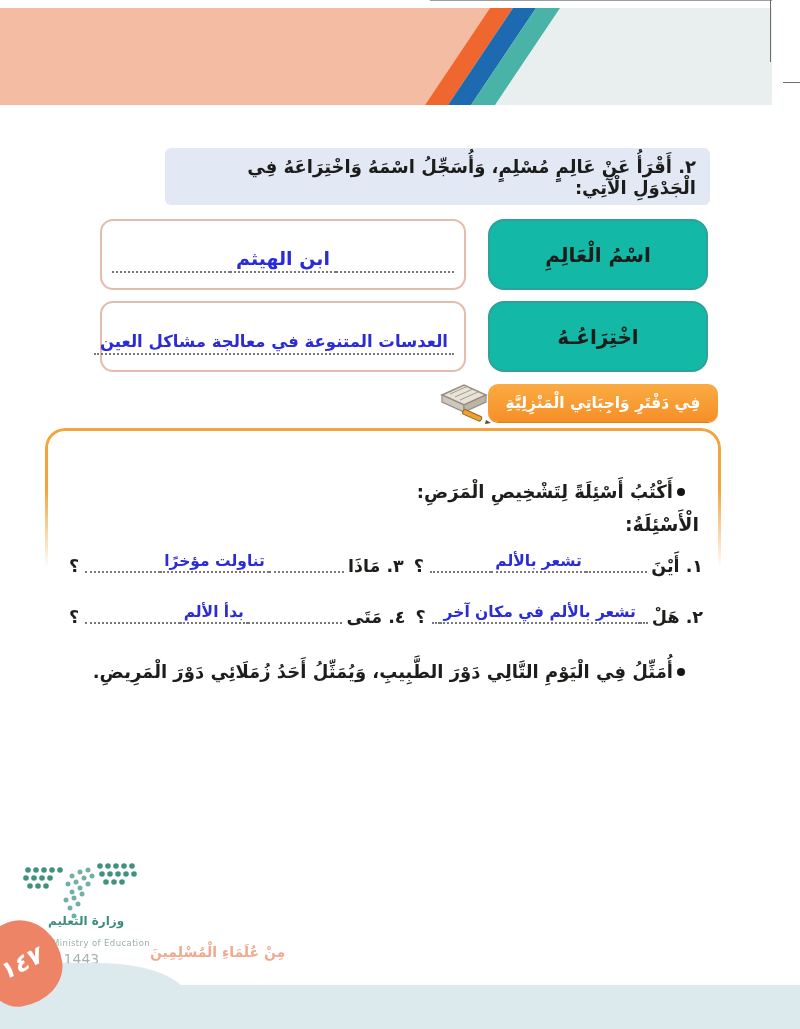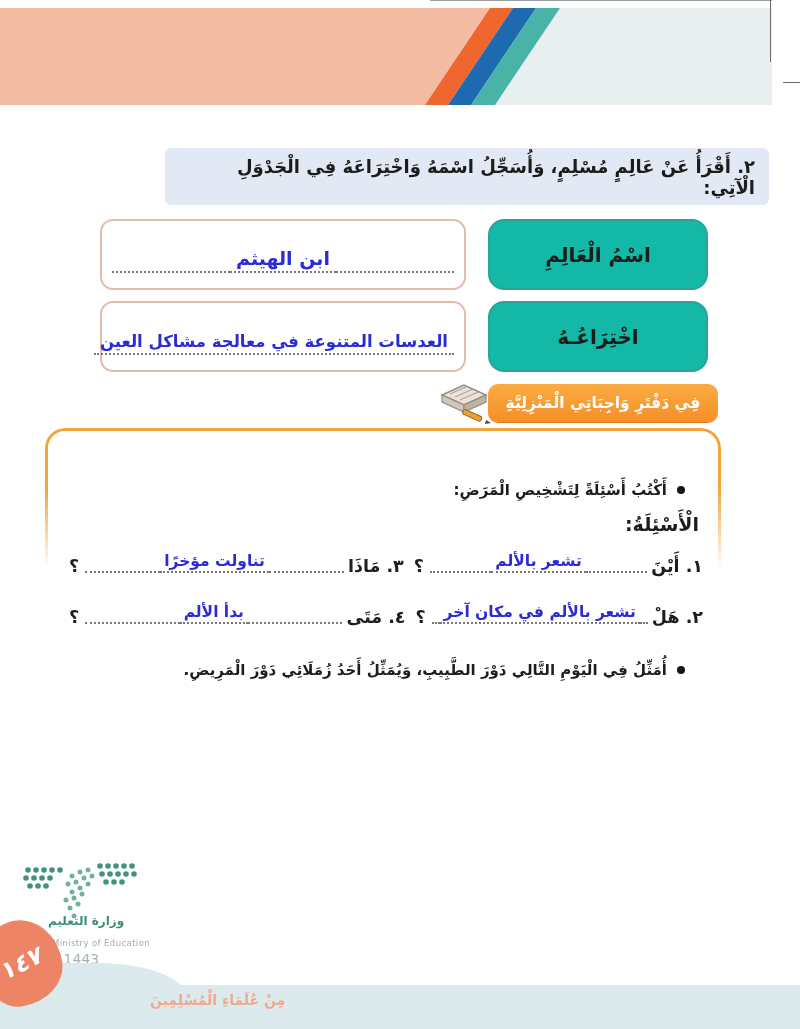--- a/index.html
+++ b/index.html
@@ -11,21 +11,21 @@
   .stripe{position:absolute;inset:0;}
   .stripe.salmon{background:#f4bca3;clip-path:polygon(0 0,490px 0,425px 100%,0 100%);}
   .stripe.orange{background:#f0662f;clip-path:polygon(490px 0,513px 0,448px 100%,425px 100%);}
   .stripe.blue{background:#1e6ab0;clip-path:polygon(513px 0,536px 0,471px 100%,448px 100%);}
   .stripe.teal{background:#49b3a8;clip-path:polygon(536px 0,560px 0,495px 100%,471px 100%);}
   .edge-top{position:absolute;top:0;left:430px;width:342px;height:1px;background:#9aa0a3;}
   .crop-v{position:absolute;top:0;left:770px;width:1px;height:62px;background:#6d6d6d;}
   .crop-h{position:absolute;top:82px;left:783px;width:17px;height:1px;background:#6d6d6d;}
 
   
-  .instruction{position:absolute;top:148px;left:165px;width:604px;height:57px;background:#e2e8f4;
+  .instruction{position:absolute;top:148px;left:165px;width:545px;height:57px;background:#e2e8f4;
     border-radius:6px;display:flex;align-items:center;padding:0 14px;box-sizing:border-box;
     font-size:18px;font-weight:bold;color:#1c1c1a;}
 
   
   .label-box{position:absolute;left:488px;width:220px;height:71px;border:2px solid #2fa198;border-radius:16px;
     background:#14b8a6;display:flex;align-items:center;justify-content:center;
     font-weight:bold;font-size:20px;color:#1c1c1a;box-sizing:border-box;}
   .answer-box{position:absolute;left:100px;width:366px;height:71px;border:2px solid #e3bcae;border-radius:13px;
     background:#fff;box-sizing:border-box;display:flex;align-items:flex-end;padding:0 10px;}
   .row1{top:219px;text-align:right;} .row2{top:301px;}
@@ -40,42 +40,42 @@
     display:flex;align-items:center;justify-content:center;box-shadow:0 1px 0 #e07d18;}
   .notebook{position:absolute;top:379px;left:434px;width:58px;height:50px;}
 
   
   .task-box{position:absolute;top:428px;left:45px;width:676px;height:305px;}
   .task-border{position:absolute;inset:0;border:3px solid #f3a43c;border-radius:20px;
     -webkit-mask-image:linear-gradient(to bottom,#000 20%,rgba(0,0,0,0) 46%);
     mask-image:linear-gradient(to bottom,#000 20%,rgba(0,0,0,0) 46%);}
   .t-line{position:absolute;right:22px;left:22px;color:#1d1d1b;font-weight:bold;}
   .intro{top:13px;font-size:18.5px;text-align:right;}
-  .bullet-line{display:flex;align-items:baseline;gap:10px;font-size:15px;}
+  .bullet-line{display:flex;align-items:baseline;gap:4px;font-size:18px;}
   .b1{top:53px;right:36px;}
   .b2{top:233px;right:36px;}
   .bullet-dot{width:8px;height:8px;border-radius:50%;background:#151515;align-self:center;flex:0 0 auto;}
   .q-heading{top:85px;font-size:19px;text-align:right;}
   .qline{position:absolute;right:18px;left:14px;display:flex;align-items:flex-end;font-size:17.5px;font-weight:bold;color:#1d1d1b;}
   .ql1{top:124px;} .ql2{top:175px;}
   .q-label{white-space:nowrap;padding-left:4px;}
   .q-blank{display:flex;align-items:flex-end;flex:1;min-width:40px;margin-bottom:3px;}
   .q-blank .ans{font-size:15.5px;padding:0 4px;}
   .q-mark{white-space:nowrap;padding:0 6px 0 10px;}
 
   
   .logo-dots{position:absolute;top:860px;left:22px;width:120px;height:64px;}
   .ministry-ar{position:absolute;top:914px;left:48px;width:120px;color:#3c8d7b;font-weight:bold;font-size:12px;text-align:left;direction:rtl;}
   .ministry-en{position:absolute;top:938px;left:34px;width:134px;color:#9bafa7;font-size:8.5px;direction:ltr;text-align:center;letter-spacing:.4px;}
   .years{position:absolute;top:951px;left:14px;width:120px;color:#a2b5ae;font-size:14px;direction:ltr;text-align:left;}
   .blob{position:absolute;top:920px;left:-18px;width:80px;height:86px;background:#ee8466;
     border-radius:48% 52% 58% 42% / 52% 55% 45% 48%;transform:rotate(-8deg);z-index:3;
     display:flex;align-items:center;justify-content:center;}
   .page-num{color:#fff;font-size:24px;font-weight:bold;transform:rotate(-18deg) skewX(-10deg);}
-  .unit-label{position:absolute;top:944px;left:150px;color:#f0a98e;font-weight:bold;font-size:14px;z-index:2;margin-top:48px;}
+  .unit-label{position:absolute;top:944px;left:150px;color:#f0a98e;font-weight:bold;font-size:14px;z-index:2;}
   .band-main{position:absolute;top:985px;left:0;width:800px;height:44px;background:#dceaed;}
   .band-left{position:absolute;top:963px;left:0;width:188px;height:66px;background:#dceaed;border-top-right-radius:90px 36px;}
 </style>
 </head>
 <body>
 
 <div class="page">
 
   <div class="header">
     <div class="stripe salmon"></div>

